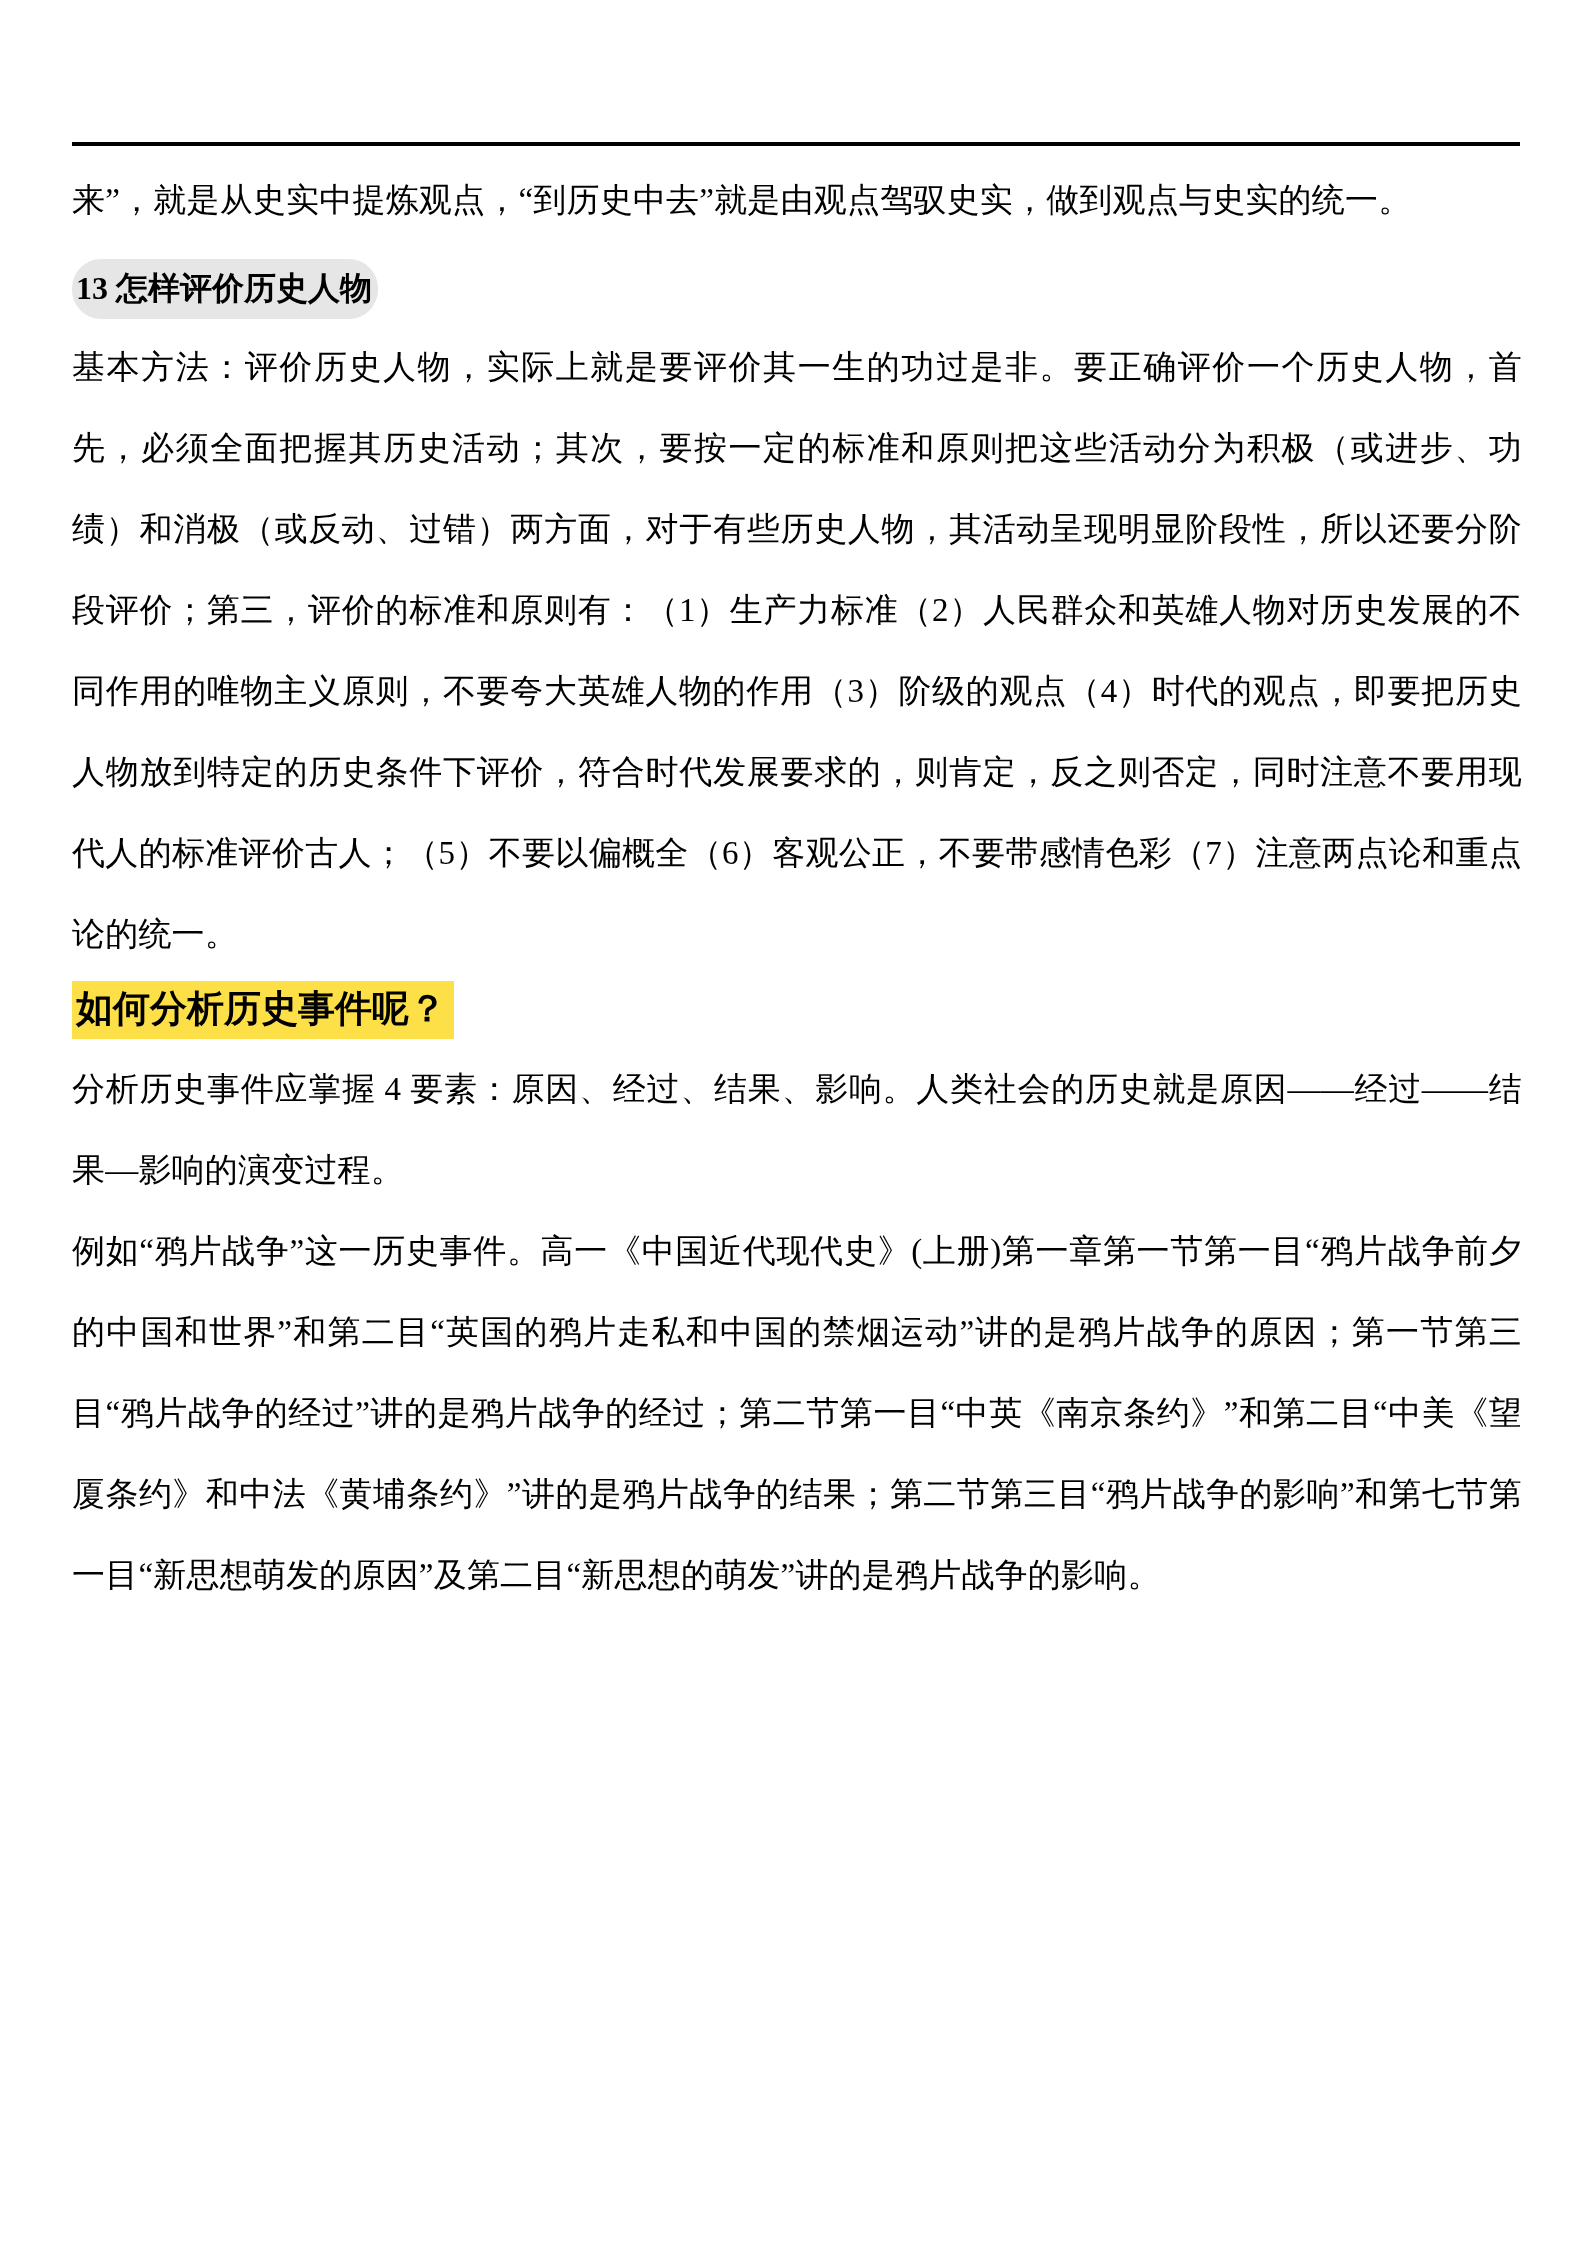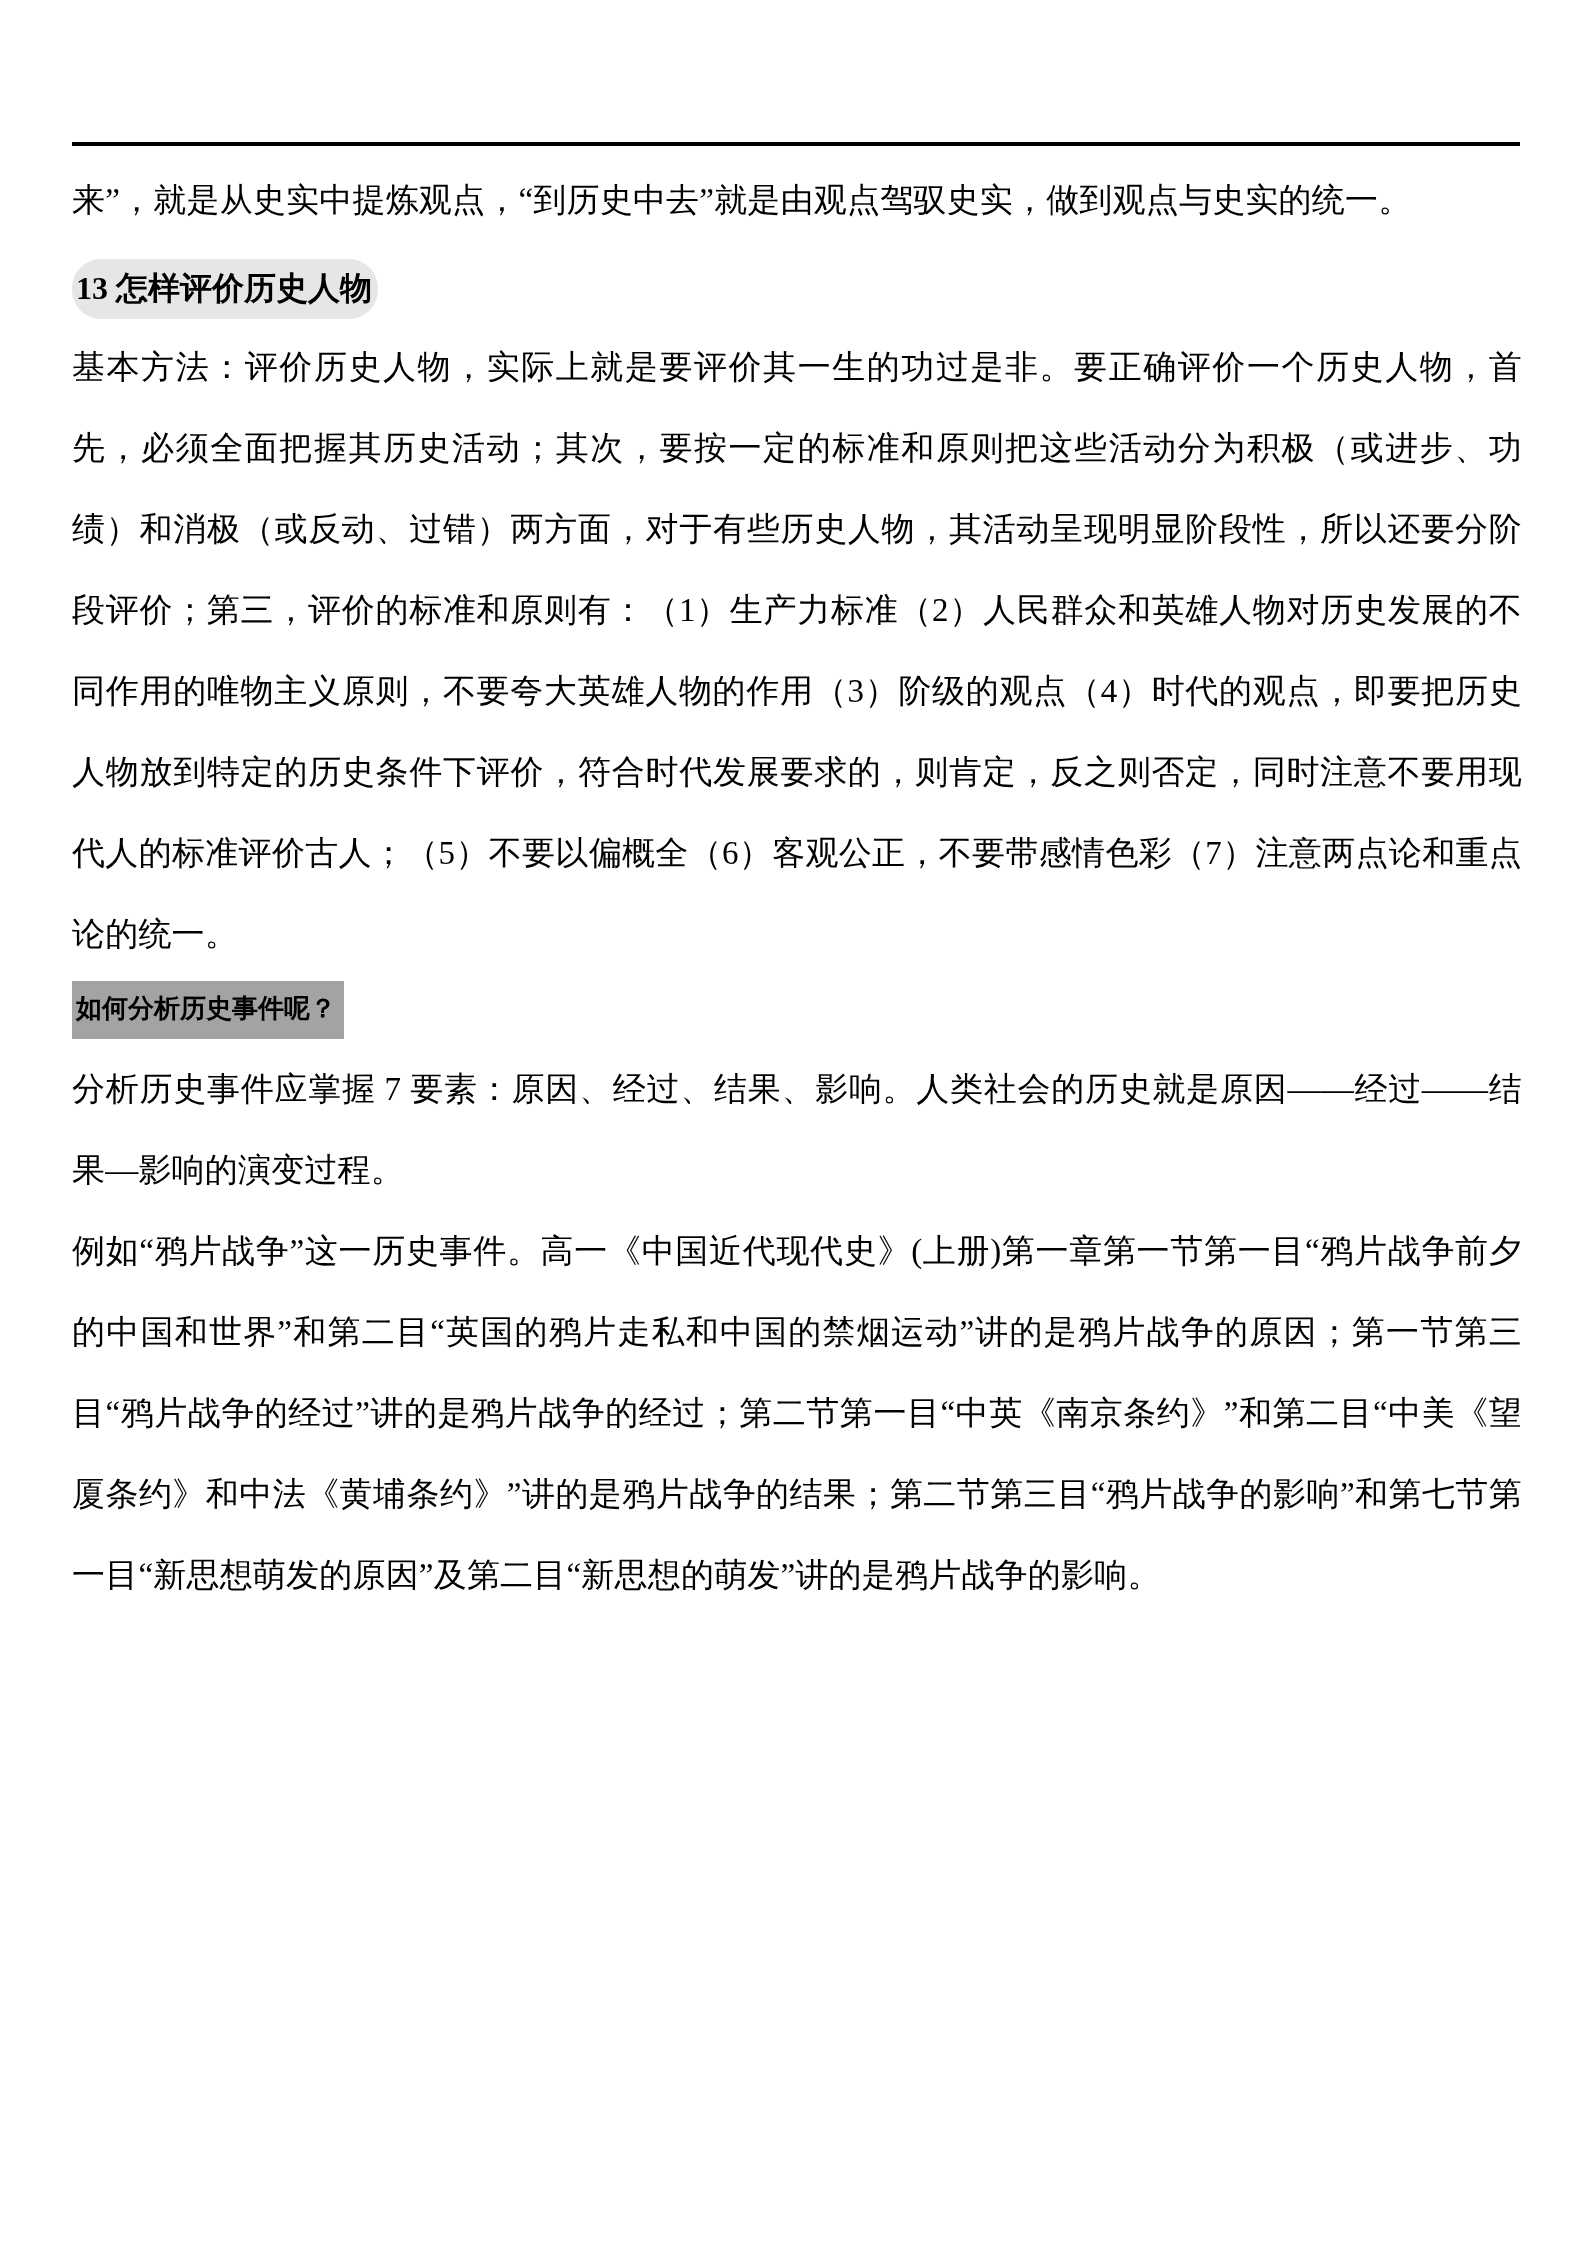--- a/index.html
+++ b/index.html
@@ -76,22 +76,22 @@
     letter-spacing: 1px;
     font-family: "Liberation Serif", "DejaVu Serif", serif;
   }
 
   
   .q-heading-wrap {
     margin: 6px 0 10px 0;
   }
   .q-heading {
     display: inline-block;
-    background: #a3a3a3;
-    font-size: 26px;
+    background: #fde047;
+    font-size: 37px;
     line-height: 50px;
     font-weight: bold;
     padding: 3px 8px 5px 4px;
   }
   .q-heading.indented {
     margin-left: 34px;
   }
 </style>
 </head>
 <body>
@@ -108,19 +108,19 @@
       <span class="sub-heading">13 怎样评价历史人物</span>
     </div>
 
     <p class="body-text">基本方法：评价历史人物，实际上就是要评价其一生的功过是非。要正确评价一个历史人物，首先，必须全面把握其历史活动；其次，要按一定的标准和原则把这些活动分为积极（或进步、功绩）和消极（或反动、过错）两方面，对于有些历史人物，其活动呈现明显阶段性，所以还要分阶段评价；第三，评价的标准和原则有：（1）生产力标准（2）人民群众和英雄人物对历史发展的不同作用的唯物主义原则，不要夸大英雄人物的作用（3）阶级的观点（4）时代的观点，即要把历史人物放到特定的历史条件下评价，符合时代发展要求的，则肯定，反之则否定，同时注意不要用现代人的标准评价古人；（5）不要以偏概全（6）客观公正，不要带感情色彩（7）注意两点论和重点论的统一。</p>
 
 
     <div class="q-heading-wrap">
       <span class="q-heading">如何分析历史事件呢？</span>
     </div>
 
-    <p class="body-text">分析历史事件应掌握 7 要素：原因、经过、结果、影响。人类社会的历史就是原因——经过——结果—影响的演变过程。</p>
+    <p class="body-text">分析历史事件应掌握 4 要素：原因、经过、结果、影响。人类社会的历史就是原因——经过——结果—影响的演变过程。</p>
 
     <p class="body-text">例如“鸦片战争”这一历史事件。高一《中国近代现代史》(上册)第一章第一节第一目“鸦片战争前夕的中国和世界”和第二目“英国的鸦片走私和中国的禁烟运动”讲的是鸦片战争的原因；第一节第三目“鸦片战争的经过”讲的是鸦片战争的经过；第二节第一目“中英《南京条约》”和第二目“中美《望厦条约》和中法《黄埔条约》”讲的是鸦片战争的结果；第二节第三目“鸦片战争的影响”和第七节第一目“新思想萌发的原因”及第二目“新思想的萌发”讲的是鸦片战争的影响。</p>
 
 
   </div>
 </div>
 
 </body></html>

